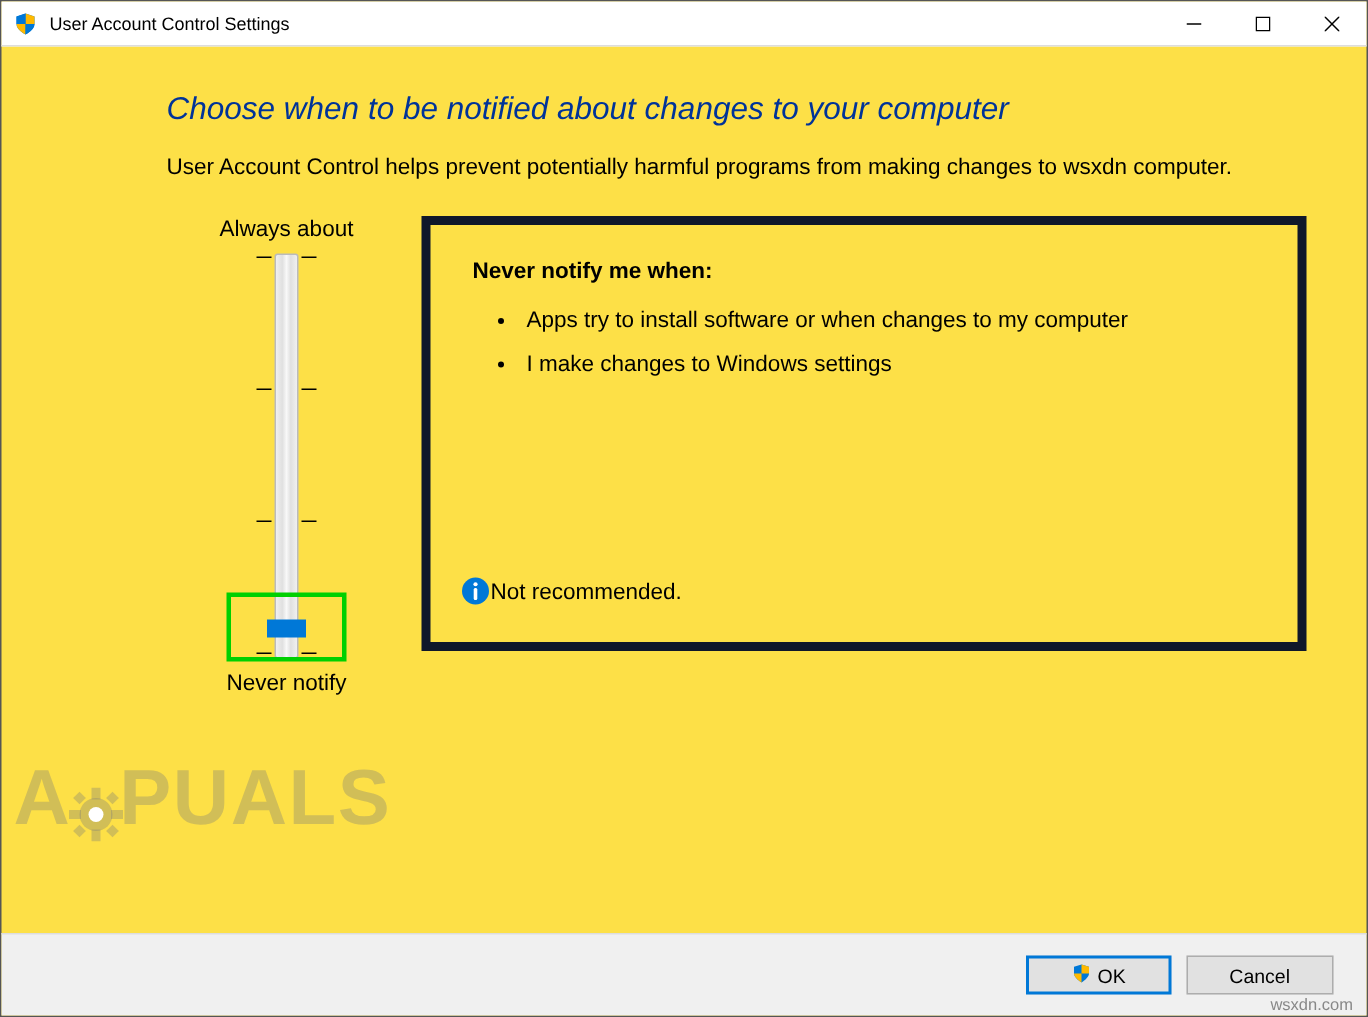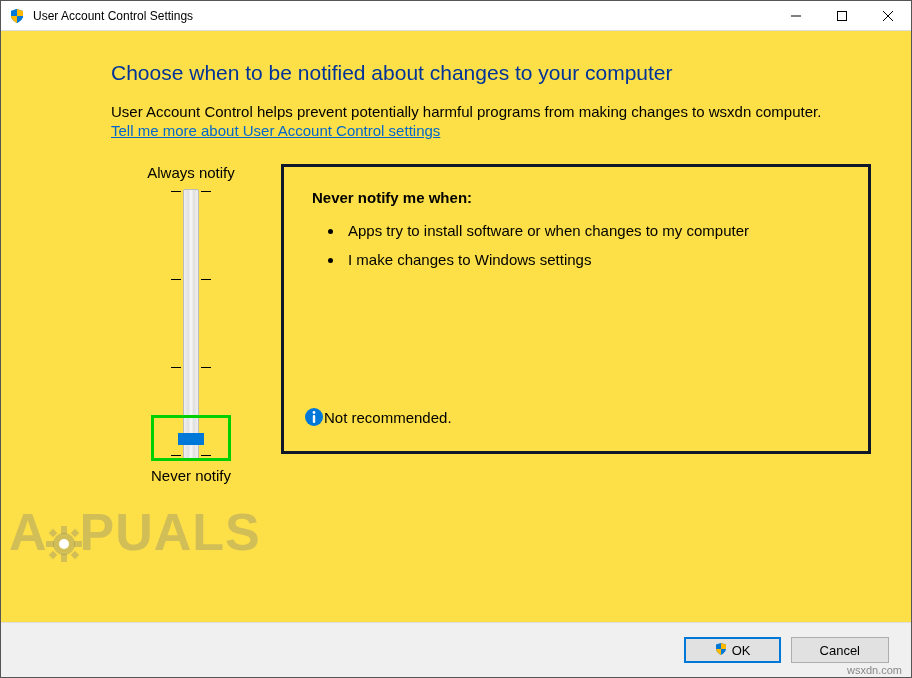--- a/index.html
+++ b/index.html
@@ -48,20 +48,21 @@
     .content {
       flex: 1;
       padding: 30px 40px 0 110px;
       position: relative;
     }
     .heading {
       color: #003399;
       font-size: 21px;
       font-weight: 400;
       margin-bottom: 18px;
+      font-style: italic;
     }
     .desc {
       font-size: 15px;
       color: #000;
       margin-bottom: 2px;
     }
     .link {
       color: #0066cc;
       text-decoration: underline;
       font-size: 15px;
@@ -113,21 +114,21 @@
     .thumb {
       position: absolute;
       width: 26px;
       height: 12px;
       background: #0078d7;
       bottom: 14px;
       left: 27px;
     }
     .info-panel {
       flex: 1;
-      border: 3px solid #0f172a;
+      border: 6px solid #0f172a;
       padding: 22px 28px;
       margin-left: 10px;
       min-height: 290px;
       position: relative;
     }
     .panel-title {
       font-size: 15px;
       font-weight: 600;
       margin-bottom: 16px;
     }
@@ -236,26 +237,25 @@
       <svg width="10" height="10" viewBox="0 0 10 10">
           <line x1="0" y1="0" x2="10" y2="10" stroke="#000" stroke-width="1"></line>
           <line x1="10" y1="0" x2="0" y2="10" stroke="#000" stroke-width="1"></line>
         </svg>
     </div>
   </div>
 
   <div class="content">
     <h1 class="heading">Choose when to be notified about changes to your computer</h1>
     <p class="desc">User Account Control helps prevent potentially harmful programs from making changes to wsxdn computer.</p>
-    <a class="link" href="#">Tell me more about User Account Control settings</a>
 
     <div class="main-row">
 
       <div class="slider-col">
-        <div class="slider-label-top">Always notify</div>
+        <div class="slider-label-top">Always about</div>
         <div class="slider-track-wrap">
           <div class="slider-track"></div>
           <span class="tick-l" style="top:2px; left:20px;"></span>
           <span class="tick-r" style="top:2px; left:50px;"></span>
           <span class="tick-l" style="top:90px; left:20px;"></span>
           <span class="tick-r" style="top:90px; left:50px;"></span>
           <span class="tick-l" style="top:178px; left:20px;"></span>
           <span class="tick-r" style="top:178px; left:50px;"></span>
           <span class="tick-l" style="top:266px; left:20px;"></span>
           <span class="tick-r" style="top:266px; left:50px;"></span>

